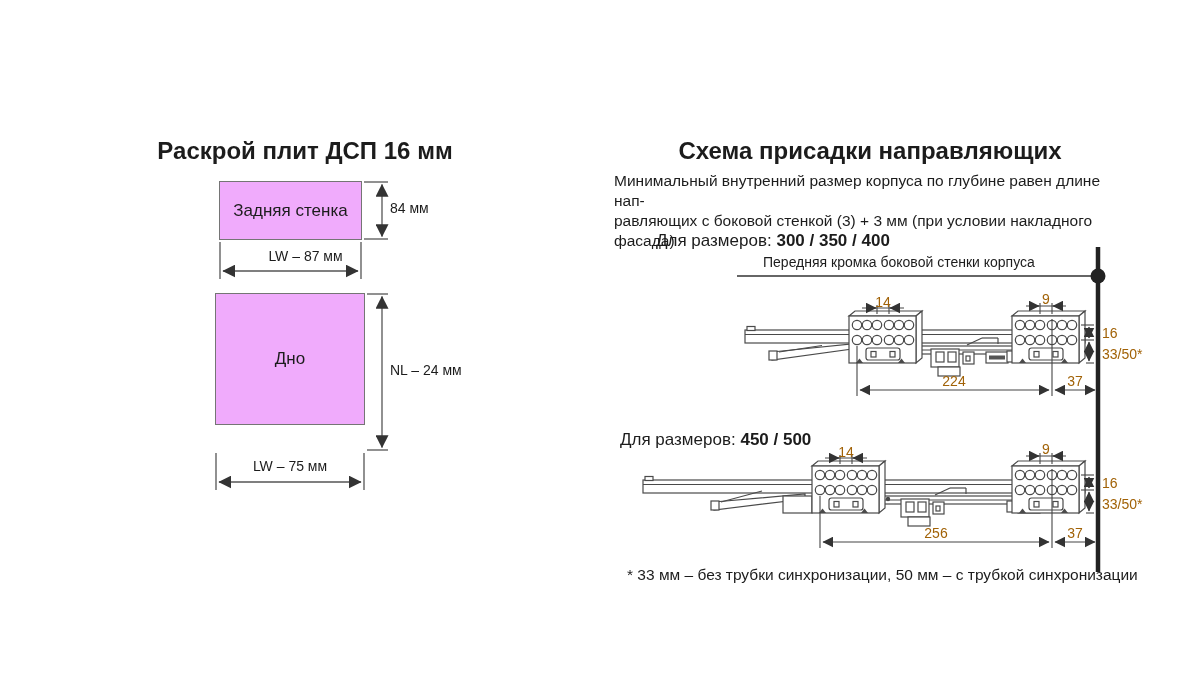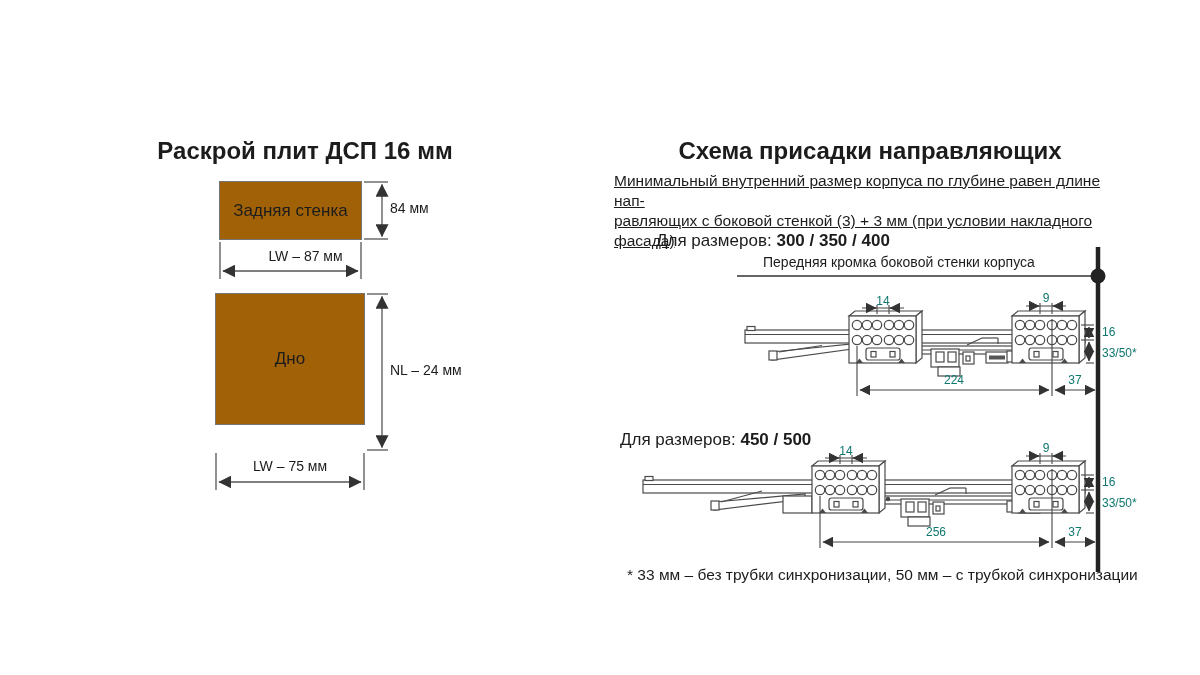--- a/index.html
+++ b/index.html
@@ -3,24 +3,24 @@
 <meta charset="utf-8">
 <style>
   html,body{margin:0;padding:0;}
   body{
     width:1200px;height:675px;position:relative;background:#ffffff;
     font-family:"Liberation Sans", sans-serif;color:#1c1c1c;overflow:hidden;
   }
   .abs{position:absolute;}
   .title{font-size:24px;font-weight:bold;text-align:center;}
   .lbl{font-size:14px;}
-  .dim{font-size:12px;color:#0f766e;}
+  .dim{font-size:14px;color:#a16207;}
   .ctr{text-align:center;}
   .panel-rect{
-    background:#a16207;border:1.5px solid #757575;box-sizing:border-box;
+    background:#f0abfc;border:1.5px solid #757575;box-sizing:border-box;
     display:flex;align-items:center;justify-content:center;font-size:17px;
   }
   .sub{font-size:15.5px;line-height:20px;}
   .sizes-line{font-size:17px;}
   .sizes-line b{font-weight:bold;}
   .foot{font-size:15.5px;margin-left:20px;}
   svg{position:absolute;left:0;top:0;}
 </style>
 </head>
 <body>
@@ -182,21 +182,21 @@
 <span class="abs lbl ctr" style="left:219px;top:248px;width:173px;">LW – 87 мм</span>
 
 <div class="abs panel-rect" style="left:215px;top:293px;width:150px;height:132px;">
   <span>Дно</span>
 </div>
 <span class="abs lbl" style="left:390px;top:362px;">NL – 24 мм</span>
 <span class="abs lbl ctr" style="left:215px;top:458px;width:150px;">LW – 75 мм</span>
 
 <div class="abs title" style="left:620px;top:137px;width:500px;">Схема присадки направляющих</div>
 
-<div class="abs sub" style="left:614px;top:171px;width:500px;text-decoration:underline;">
+<div class="abs sub" style="left:614px;top:171px;width:500px;">
   <div>Минимальный внутренний размер корпуса по глубине равен длине нап-</div>
   <div>равляющих с боковой стенкой (3) + 3 мм (при условии накладного фасада)</div>
 </div>
 
 <div class="abs sizes-line" style="left:620px;top:231px;padding-left:36px;">
   <span>Для размеров:</span>
   <b>300 / 350 / 400</b>
 </div>
 
 <span class="abs lbl" style="left:763px;top:254px;">Передняя кромка боковой стенки корпуса</span>

